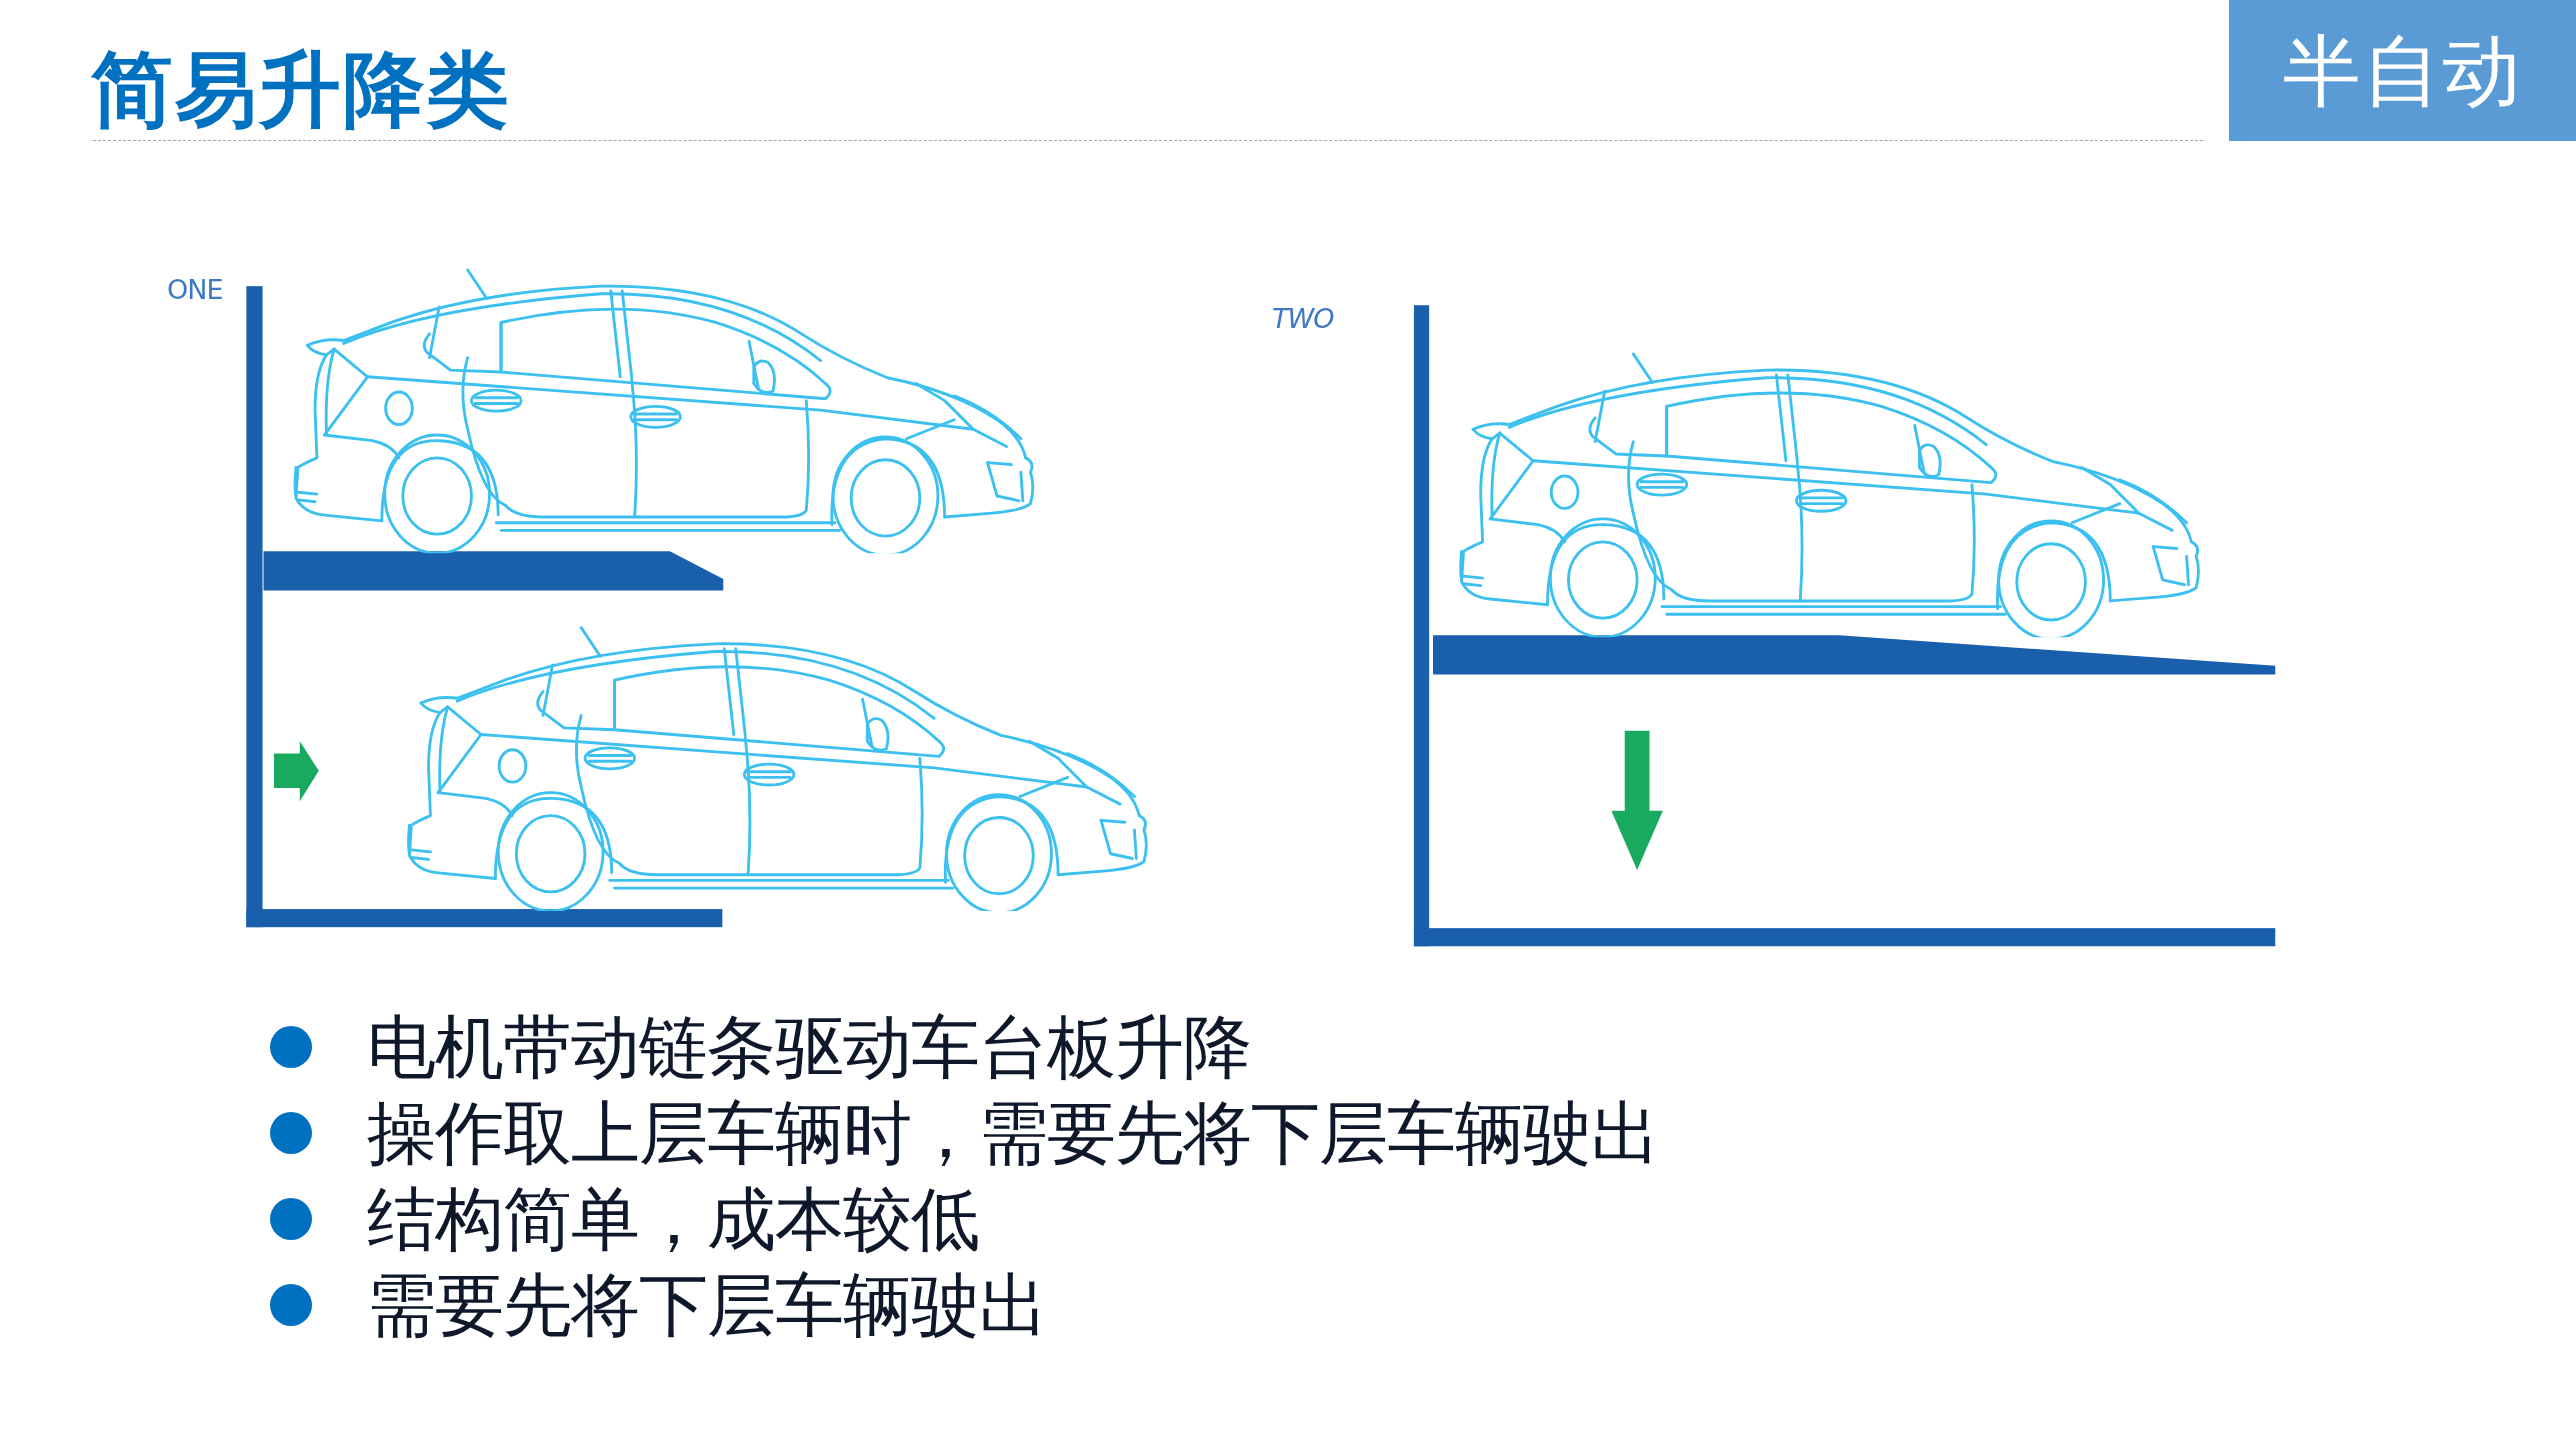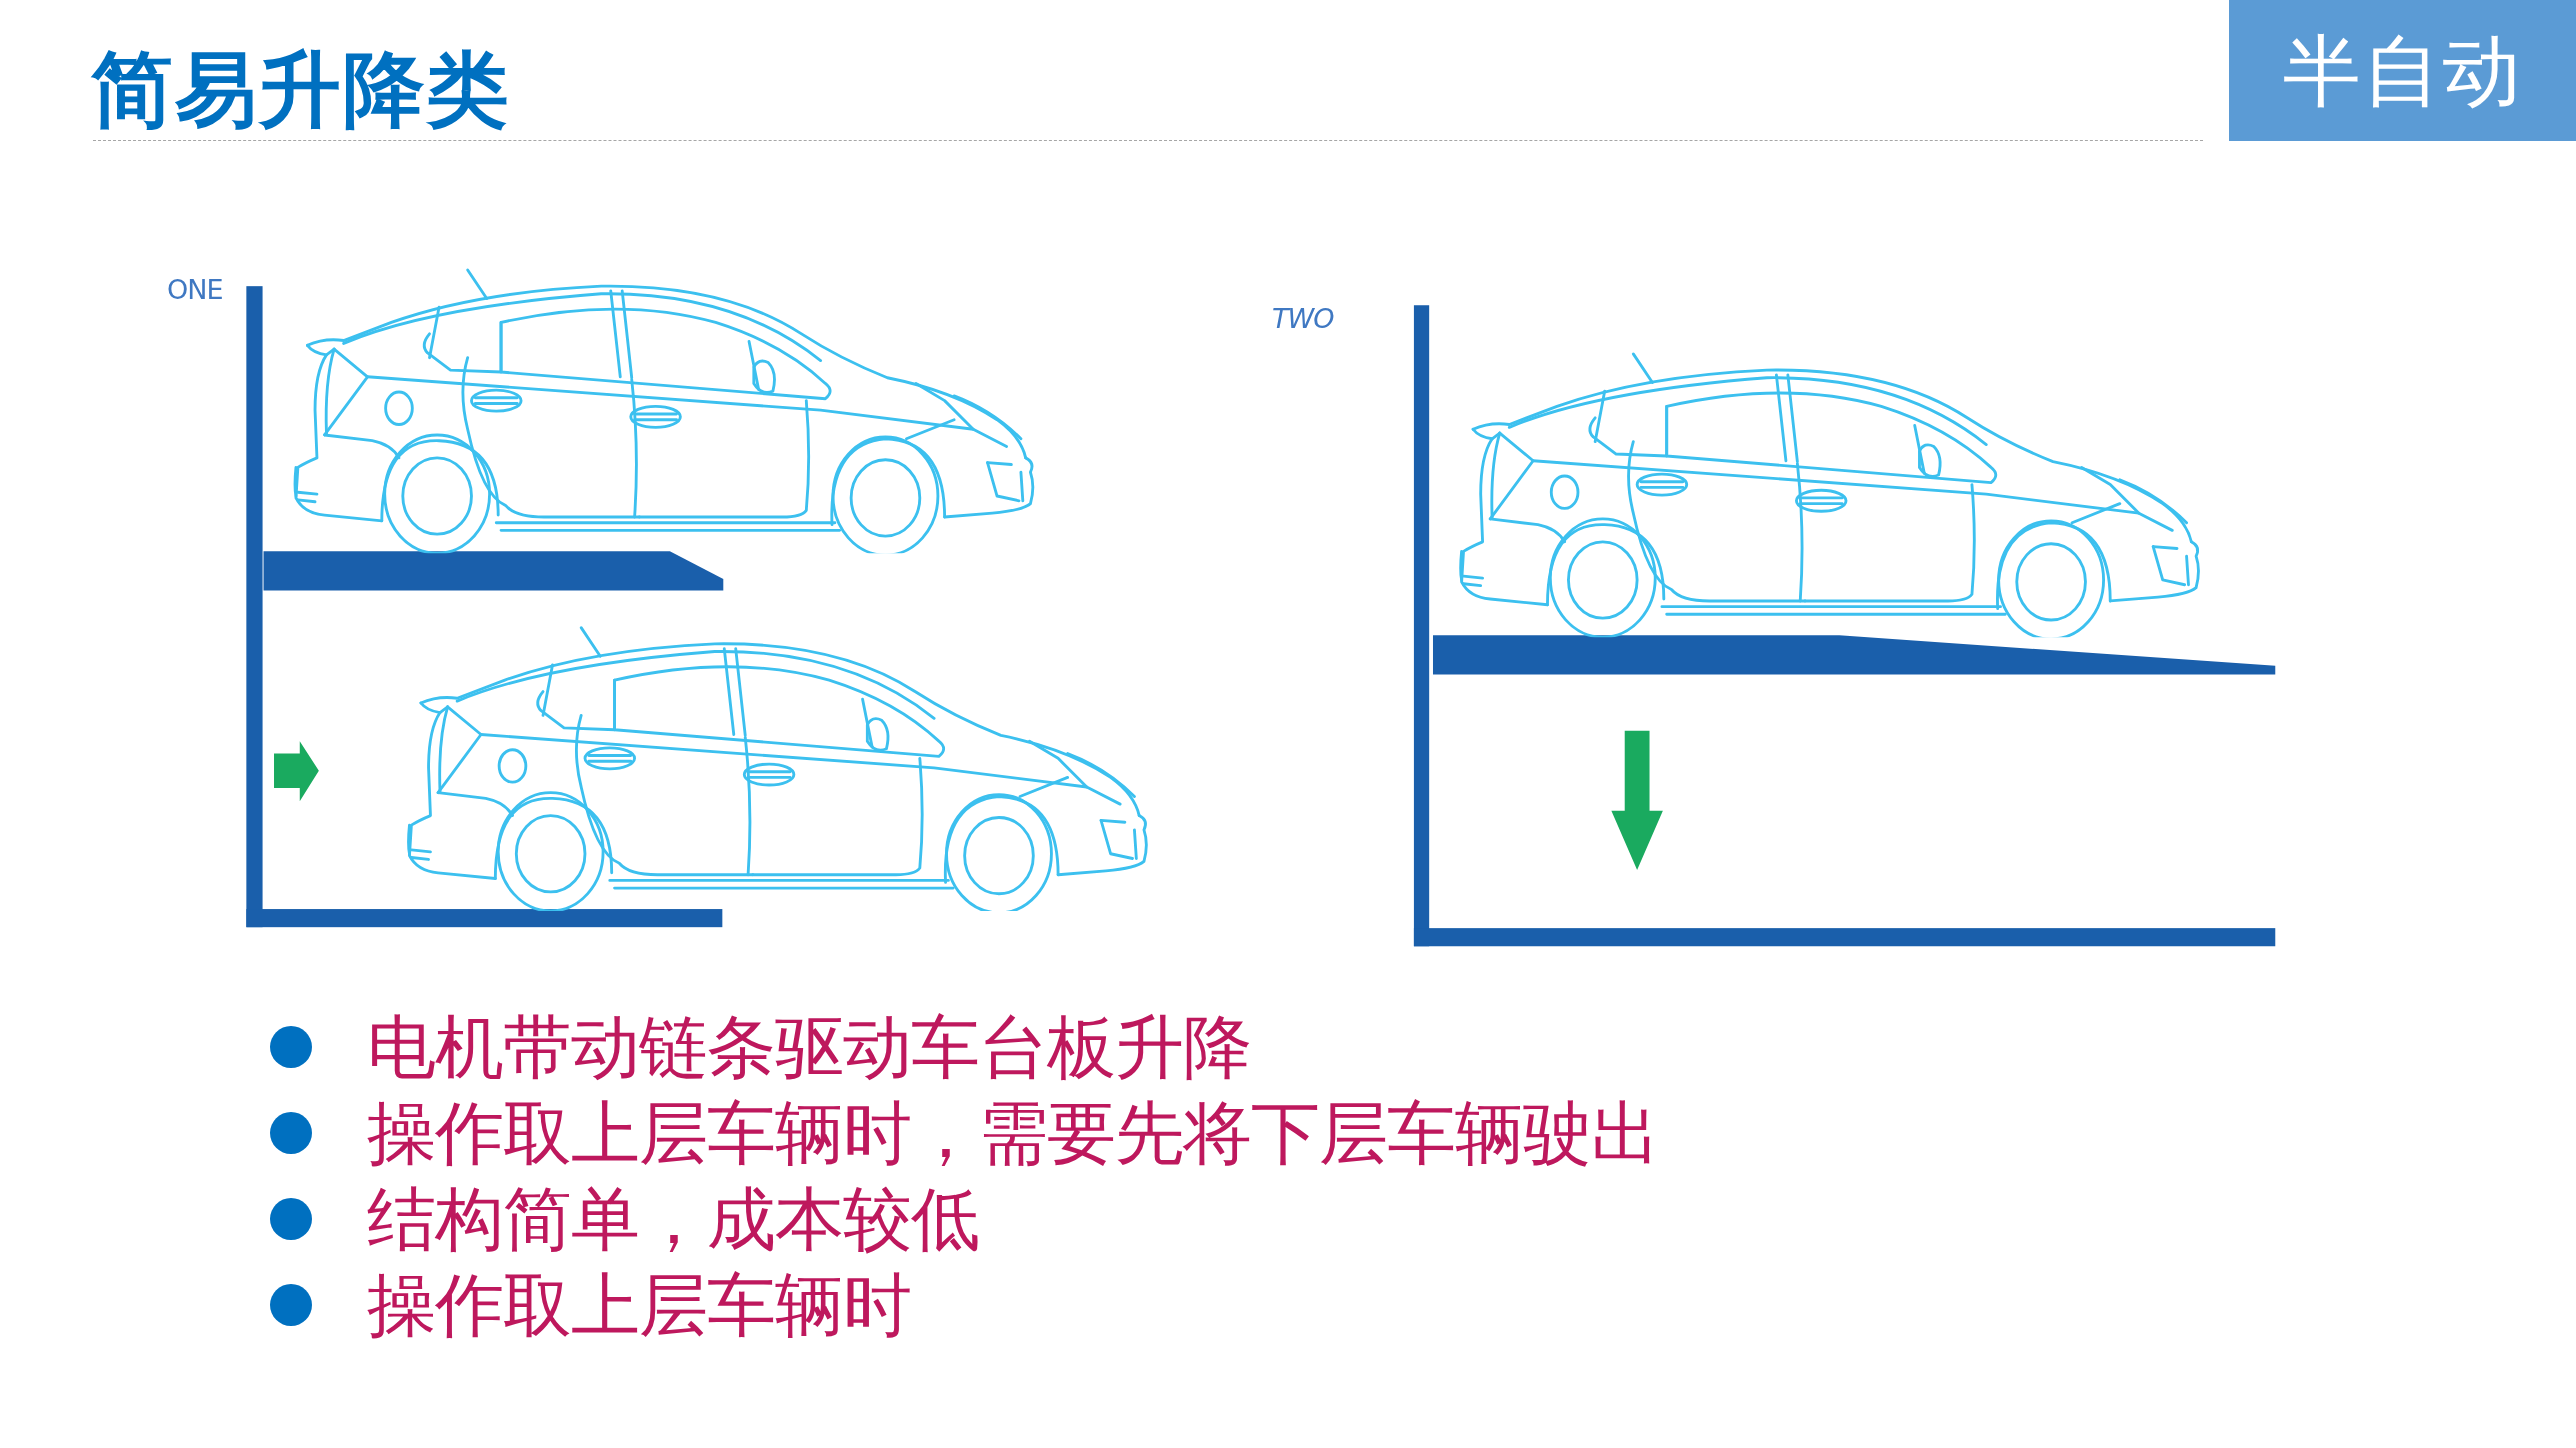--- a/index.html
+++ b/index.html
@@ -11,21 +11,21 @@
   .divider { left:93px; top:140px; width:2110px; height:0; border-top:1.9px dashed #a6a6a6; }
   .badge { left:2229px; top:0; width:347px; height:141px; background:#5b9bd5;
            display:flex; align-items:center; justify-content:center;text-align:center; }
   .badge span { color:#ffffff; font-size:78px; letter-spacing:1.9px; line-height:1; }
   .panel-label { font-size:27px; color:#3f78c2; letter-spacing:-1px; line-height:1; }
   .bar { background:#1a5fab; }
   svg.scene { position:absolute; left:0; top:0; }
   .bullets { left:270px; top:1004px; }
   .bullet { position:relative; height:86px; display:flex; align-items:center; }
   .dot { width:42px; height:42px; border-radius:50%; background:#0070c0; margin-right:55px; flex:none; }
-  .btext { font-size:69px; color:#be185d; white-space:nowrap; line-height:86px; letter-spacing:-1px; }
+  .btext { font-size:69px; color:#0f172a; white-space:nowrap; line-height:86px; letter-spacing:-1px; }
 </style>
 </head>
 <body>
 
 <div class="abs title">简易升降类</div>
 <div class="abs divider"></div>
 <div class="abs badge">
   <span>半自动</span>
 </div>
 
@@ -124,16 +124,16 @@
   <div class="bullet">
     <span class="dot"></span>
     <span class="btext">操作取上层车辆时，需要先将下层车辆驶出</span>
   </div>
   <div class="bullet">
     <span class="dot"></span>
     <span class="btext">结构简单，成本较低</span>
   </div>
   <div class="bullet">
     <span class="dot"></span>
-    <span class="btext">操作取上层车辆时</span>
+    <span class="btext">需要先将下层车辆驶出</span>
   </div>
 </div>
 
 
 </body></html>

